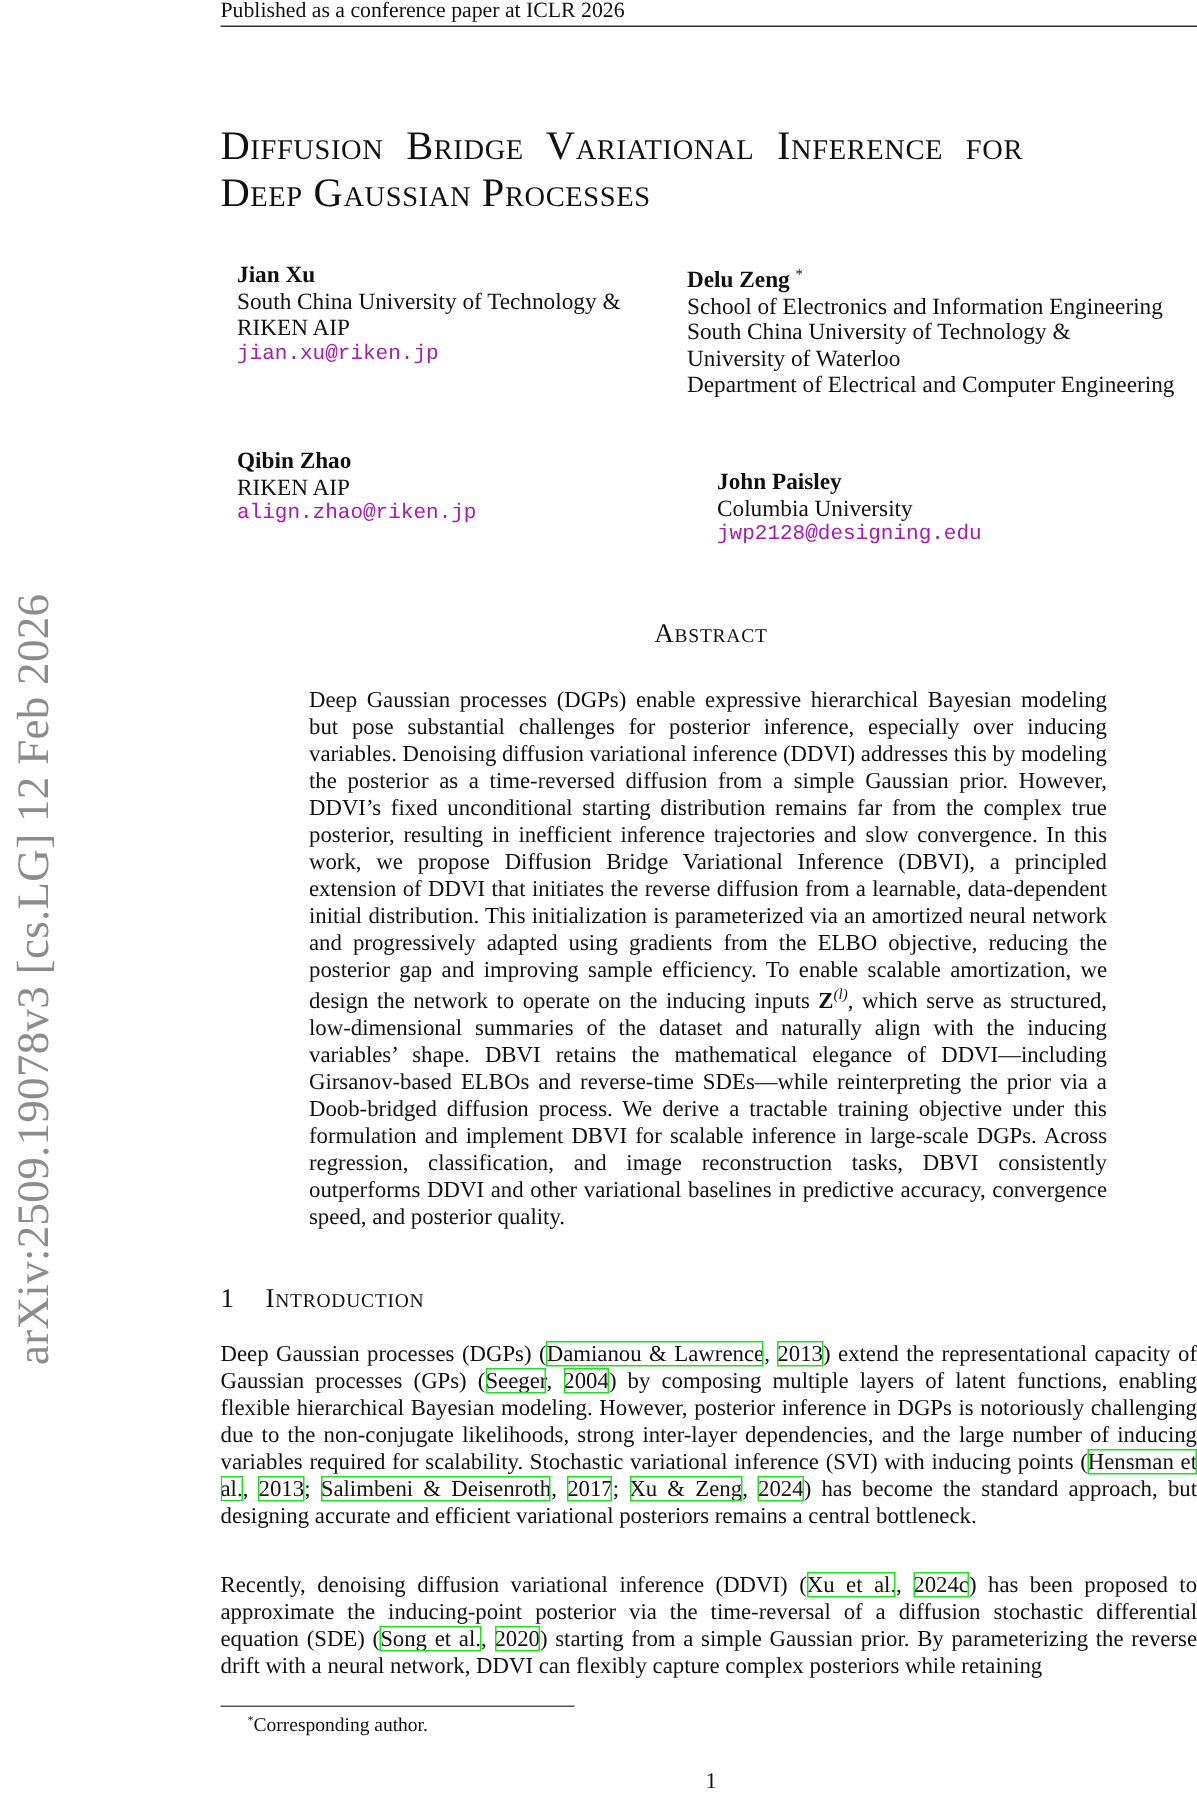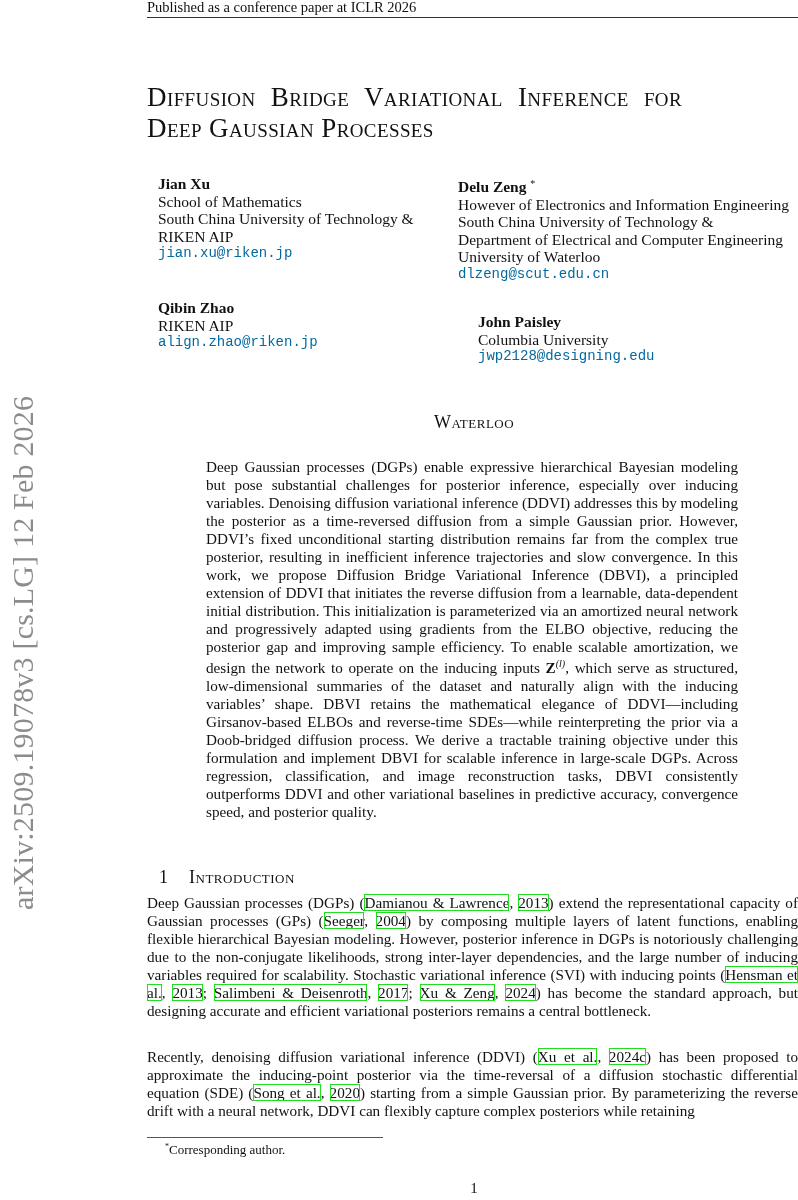--- a/index.html
+++ b/index.html
@@ -32,37 +32,37 @@
       font-weight: normal;
       letter-spacing: 0.4px;
       margin: 0;
     }
     .title .line { display: block; white-space: nowrap; }
     .title .line1 { word-spacing: 8px; }
     .author-block { font-size: 15.5px; line-height: 17.6px; }
     .author-block .name { font-weight: bold; }
     .author-block .email {
       font-family: "Liberation Mono", "DejaVu Sans Mono", monospace;
-      font-size: 14px; color: #0369a1;
+      font-size: 14px; color: #a21caf;
     }
     .author-block div { white-space: nowrap; }
     .sup { font-size: 10px; vertical-align: 5px; font-weight: normal; }
     .abstract-heading {
       left: 0; width: 798px; top: 412px; text-align: center;
       font-size: 18px; font-variant: small-caps; letter-spacing: 0.5px;
       margin: 0; font-weight: normal; padding-left: 150px; box-sizing: border-box;
     }
     .abstract-text {
       left: 206px; top: 458px; width: 532px;
       font-size: 15.2px; line-height: 17.95px;
       text-align: justify; margin: 0;
       hyphens: manual;
     }
     .section-heading {
-      left: 147px; top: 855px; margin: 12px;
+      left: 147px; top: 855px; margin: 0;
       font-size: 18px; font-weight: normal; font-variant: small-caps;
       letter-spacing: 0.5px;
     }
     .section-heading .num { display: inline-block; width: 30px; }
     .intro-para {
       left: 147px; width: 651px;
       font-size: 15.2px; line-height: 17.95px;
       text-align: justify; margin: 0;
     }
     .cite {
@@ -92,48 +92,46 @@
 
 <div class="abs arxiv-stamp">arXiv:2509.19078v3  [cs.LG]  12 Feb 2026</div>
 
 <h1 class="abs title">
   <span class="line line1">Diffusion Bridge Variational Inference for</span>
   <span class="line">Deep Gaussian Processes</span>
 </h1>
 
 <div class="abs author-block" style="left:158px; top:175px;">
   <div class="name">Jian Xu</div>
-  <div>School of Mathematics</div>
   <div>South China University of Technology &amp;</div>
   <div>RIKEN AIP</div>
   <div class="email">jian.xu@riken.jp</div>
 </div>
 
 <div class="abs author-block" style="left:446px; top:175px;margin-left:12px;">
   <div class="name"><span>Delu Zeng</span> <span class="sup">*</span></div>
-  <div>However of Electronics and Information Engineering</div>
+  <div>School of Electronics and Information Engineering</div>
   <div>South China University of Technology &amp;</div>
+  <div>University of Waterloo</div>
   <div>Department of Electrical and Computer Engineering</div>
-  <div>University of Waterloo</div>
-  <div class="email">dlzeng@scut.edu.cn</div>
 </div>
 
 <div class="abs author-block" style="left:158px; top:299px;">
   <div class="name">Qibin Zhao</div>
   <div>RIKEN AIP</div>
   <div class="email">align.zhao@riken.jp</div>
 </div>
 
 <div class="abs author-block" style="left:478px; top:313px;">
   <div class="name">John Paisley</div>
   <div>Columbia University</div>
   <div class="email">jwp2128@designing.edu</div>
 </div>
 
-<h2 class="abs abstract-heading">Waterloo</h2>
+<h2 class="abs abstract-heading">Abstract</h2>
 <p class="abs abstract-text"><span>Deep Gaussian processes (DGPs) enable expressive hierarchical Bayesian modeling but pose substantial challenges for posterior inference, especially over inducing variables. Denoising diffusion variational inference (DDVI) addresses this by modeling the posterior as a time-reversed diffusion from a simple Gaussian prior. However, DDVI’s fixed unconditional starting distribution remains far from the complex true posterior, resulting in inefficient inference trajectories and slow convergence.  In this work, we propose Diffusion Bridge Variational Inference (DBVI), a principled extension of DDVI that initiates the reverse diffusion from a learnable, data-dependent initial distribution. This initialization is parameterized via an amortized neural network and progressively adapted using gradients from the ELBO objective, reducing the posterior gap and improving sample efficiency. To enable scalable amortization, we design the network to operate on the inducing inputs </span><span class="math-bold">Z</span><span class="math-sup">(l)</span><span>, which serve as structured, low-dimensional summaries of the dataset and naturally align with the inducing variables’ shape.  DBVI retains the mathematical elegance of DDVI—including Girsanov-based ELBOs and reverse-time SDEs—while reinterpreting the prior via a Doob-bridged diffusion process.  We derive a tractable training objective under this formulation and implement DBVI for scalable inference in large-scale DGPs.  Across regression, classification, and image reconstruction tasks, DBVI consistently outperforms DDVI and other variational baselines in predictive accuracy, convergence speed, and posterior quality.</span></p>
 
 <h2 class="abs section-heading"><span class="num">1</span><span>Introduction</span></h2>
 
 <p class="abs intro-para" style="top:894px;"><span>Deep Gaussian processes (DGPs) (</span><a class="cite">Damianou &amp; Lawrence</a><span>, </span><a class="cite">2013</a><span>) extend the representational capacity of Gaussian processes (GPs) (</span><a class="cite">Seeger</a><span>, </span><a class="cite">2004</a><span>) by composing multiple layers of latent functions, enabling flexible hierarchical Bayesian modeling.  However, posterior inference in DGPs is notoriously challenging due to the non-conjugate likelihoods, strong inter-layer dependencies, and the large number of inducing variables required for scalability.  Stochastic variational inference (SVI) with inducing points (</span><a class="cite">Hensman et al.</a><span>, </span><a class="cite">2013</a><span>; </span><a class="cite">Salimbeni &amp; Deisenroth</a><span>, </span><a class="cite">2017</a><span>; </span><a class="cite">Xu &amp; Zeng</a><span>, </span><a class="cite">2024</a><span>) has become the standard approach, but designing accurate and efficient variational posteriors remains a central bottleneck.</span></p>
 
 <p class="abs intro-para" style="top:1048px;"><span>Recently, denoising diffusion variational inference (DDVI) (</span><a class="cite">Xu et al.</a><span>, </span><a class="cite">2024c</a><span>) has been proposed to approximate the inducing-point posterior via the time-reversal of a diffusion stochastic differential equation (SDE) (</span><a class="cite">Song et al.</a><span>, </span><a class="cite">2020</a><span>) starting from a simple Gaussian prior.  By parameterizing the reverse drift with a neural network, DDVI can flexibly capture complex posteriors while retaining</span></p>
 
 <div class="abs footnote-rule"></div>
 <div class="abs footnote"><span class="mark">*</span><span>Corresponding author.</span></div>

